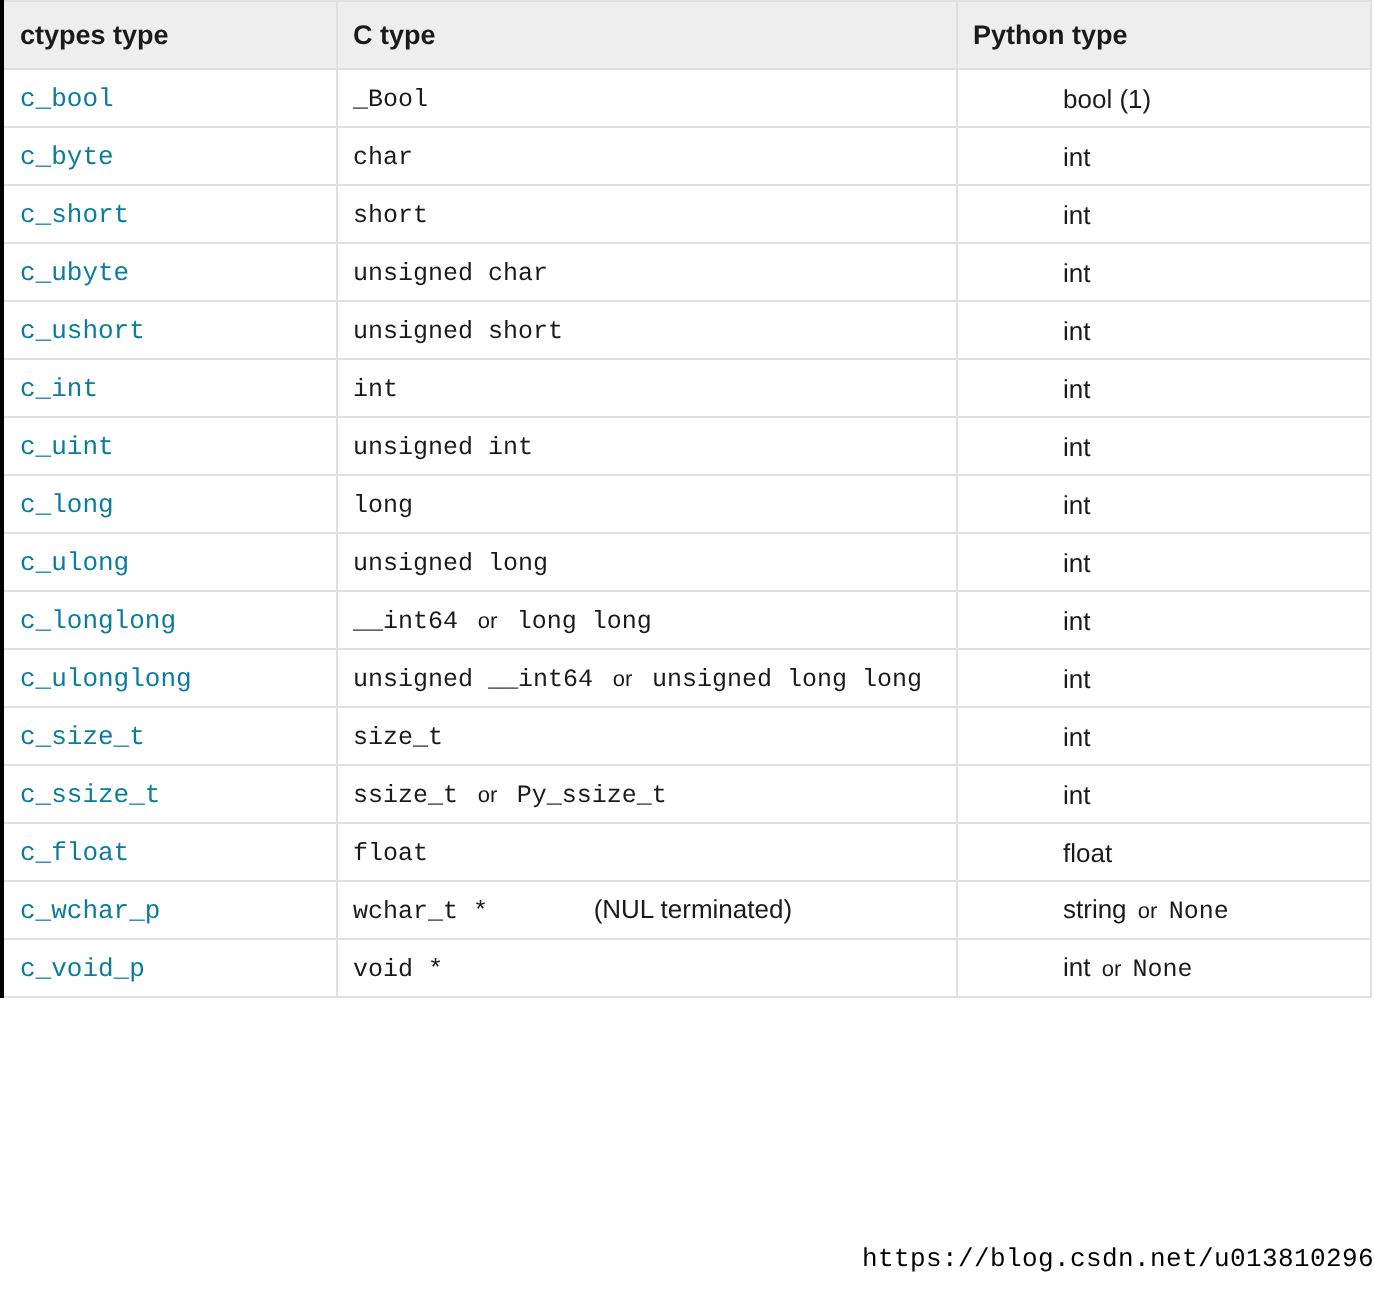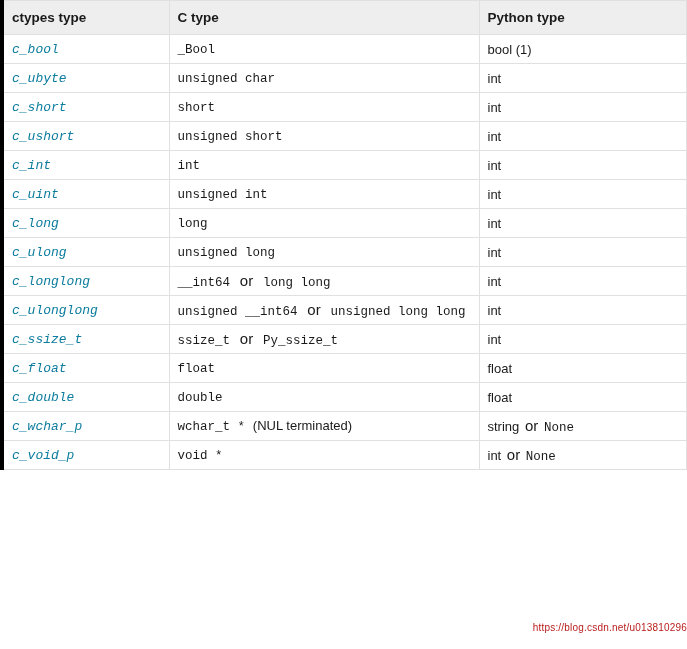--- a/index.html
+++ b/index.html
@@ -20,21 +20,21 @@
     width: 687px;
     height: 649px;
   }
 
   table.ctypes-table {
     border-collapse: collapse;
     width: 684px;
     table-layout: fixed;
     margin: 0;
     border-top: 1px solid #e0e0e0;
-    border-left: 4px solid #000000;
+    border-left: 2px solid #000000;
   }
 
   table.ctypes-table col.col-ctypes { width: 167px; }
   table.ctypes-table col.col-c      { width: 310px; }
   table.ctypes-table col.col-python { width: 207px; }
 
   table.ctypes-table th {
     background: #eeeeee;
     color: #1a1a1a;
     font-family: "Liberation Sans", sans-serif;
@@ -59,21 +59,20 @@
     font-size: 13px;
     color: #1a1a1a;
     white-space: nowrap;
     overflow: hidden;
   }
 
   
   td.cell-ctypes {
     font-family: "Liberation Mono", "DejaVu Sans Mono", monospace;
     font-size: 12.5px;
-    font-style: italic;
   }
   td.cell-ctypes .type-link {
     color: #0b7c9e;
     text-decoration: none;
   }
 
   
   td.cell-c {
     font-family: "Liberation Mono", "DejaVu Sans Mono", monospace;
     font-size: 12.5px;
@@ -86,35 +85,36 @@
   }
 
   
   .mono {
     font-family: "Liberation Mono", "DejaVu Sans Mono", monospace;
     font-size: 12.5px;
   }
   .sans {
     font-family: "Liberation Sans", sans-serif;
     font-size: 13px;
+    margin-left: 45px;
   }
   .sep {
     font-family: "Liberation Sans", sans-serif;
-    font-size: 15px;
+    font-size: 11px;
     padding: 0 2px;
   }
 
   
   #watermark {
     position: absolute;
     right: 0px;
     top: 622px;
-    font-family: Liberation Sans, sans-serif;
-    font-size: 10px;
-    color: #b91c1c;
+    font-family: Liberation Mono, monospace;
+    font-size: 13px;
+    color: #000000;
     letter-spacing: 0.2px;
     white-space: nowrap;
     pointer-events: none;
     user-select: none;
   }
 </style>
 </head>
 <body>
 
 <div id="doc-root">
@@ -132,30 +132,35 @@
         <th>Python type</th>
       </tr>
     </thead>
     <tbody id="table-body">
         <tr>
           <td class="cell-ctypes"><a class="type-link" href="#">c_bool</a></td>
           <td class="cell-c"><span class="mono">_Bool</span></td>
           <td class="cell-python"><span class="sans">bool (1)</span></td>
         </tr>
         <tr>
+          <td class="cell-ctypes"><a class="type-link" href="#">c_byte</a></td>
+          <td class="cell-c"><span class="mono">char</span></td>
+          <td class="cell-python"><span class="sans">int</span></td>
+        </tr>
+        <tr>
+          <td class="cell-ctypes"><a class="type-link" href="#">c_short</a></td>
+          <td class="cell-c"><span class="mono">short</span></td>
+          <td class="cell-python"><span class="sans">int</span></td>
+        </tr>
+        <tr>
           <td class="cell-ctypes"><a class="type-link" href="#">c_ubyte</a></td>
           <td class="cell-c"><span class="mono">unsigned char</span></td>
           <td class="cell-python"><span class="sans">int</span></td>
         </tr>
         <tr>
-          <td class="cell-ctypes"><a class="type-link" href="#">c_short</a></td>
-          <td class="cell-c"><span class="mono">short</span></td>
-          <td class="cell-python"><span class="sans">int</span></td>
-        </tr>
-        <tr>
           <td class="cell-ctypes"><a class="type-link" href="#">c_ushort</a></td>
           <td class="cell-c"><span class="mono">unsigned short</span></td>
           <td class="cell-python"><span class="sans">int</span></td>
         </tr>
         <tr>
           <td class="cell-ctypes"><a class="type-link" href="#">c_int</a></td>
           <td class="cell-c"><span class="mono">int</span></td>
           <td class="cell-python"><span class="sans">int</span></td>
         </tr>
         <tr>
@@ -174,38 +179,38 @@
           <td class="cell-python"><span class="sans">int</span></td>
         </tr>
         <tr>
           <td class="cell-ctypes"><a class="type-link" href="#">c_longlong</a></td>
           <td class="cell-c"><span class="mono">__int64</span> <span class="sep">or</span> <span class="mono">long long</span></td>
           <td class="cell-python"><span class="sans">int</span></td>
         </tr>
         <tr>
           <td class="cell-ctypes"><a class="type-link" href="#">c_ulonglong</a></td>
           <td class="cell-c"><span class="mono">unsigned __int64</span> <span class="sep">or</span> <span class="mono">unsigned long long</span></td>
+          <td class="cell-python"><span class="sans">int</span></td>
+        </tr>
+        <tr>
+          <td class="cell-ctypes"><a class="type-link" href="#">c_size_t</a></td>
+          <td class="cell-c"><span class="mono">size_t</span></td>
           <td class="cell-python"><span class="sans">int</span></td>
         </tr>
         <tr>
           <td class="cell-ctypes"><a class="type-link" href="#">c_ssize_t</a></td>
           <td class="cell-c"><span class="mono">ssize_t</span> <span class="sep">or</span> <span class="mono">Py_ssize_t</span></td>
           <td class="cell-python"><span class="sans">int</span></td>
         </tr>
         <tr>
           <td class="cell-ctypes"><a class="type-link" href="#">c_float</a></td>
           <td class="cell-c"><span class="mono">float</span></td>
           <td class="cell-python"><span class="sans">float</span></td>
         </tr>
         <tr>
-          <td class="cell-ctypes"><a class="type-link" href="#">c_double</a></td>
-          <td class="cell-c"><span class="mono">double</span></td>
-          <td class="cell-python"><span class="sans">float</span></td>
-        </tr>
-        <tr>
           <td class="cell-ctypes"><a class="type-link" href="#">c_wchar_p</a></td>
           <td class="cell-c"><span class="mono">wchar_t *</span> <span class="sans">(NUL terminated)</span></td>
           <td class="cell-python"><span class="sans">string</span> <span class="sep">or</span> <span class="mono">None</span></td>
         </tr>
         <tr>
           <td class="cell-ctypes"><a class="type-link" href="#">c_void_p</a></td>
           <td class="cell-c"><span class="mono">void *</span></td>
           <td class="cell-python"><span class="sans">int</span> <span class="sep">or</span> <span class="mono">None</span></td>
         </tr>
       </tbody>

